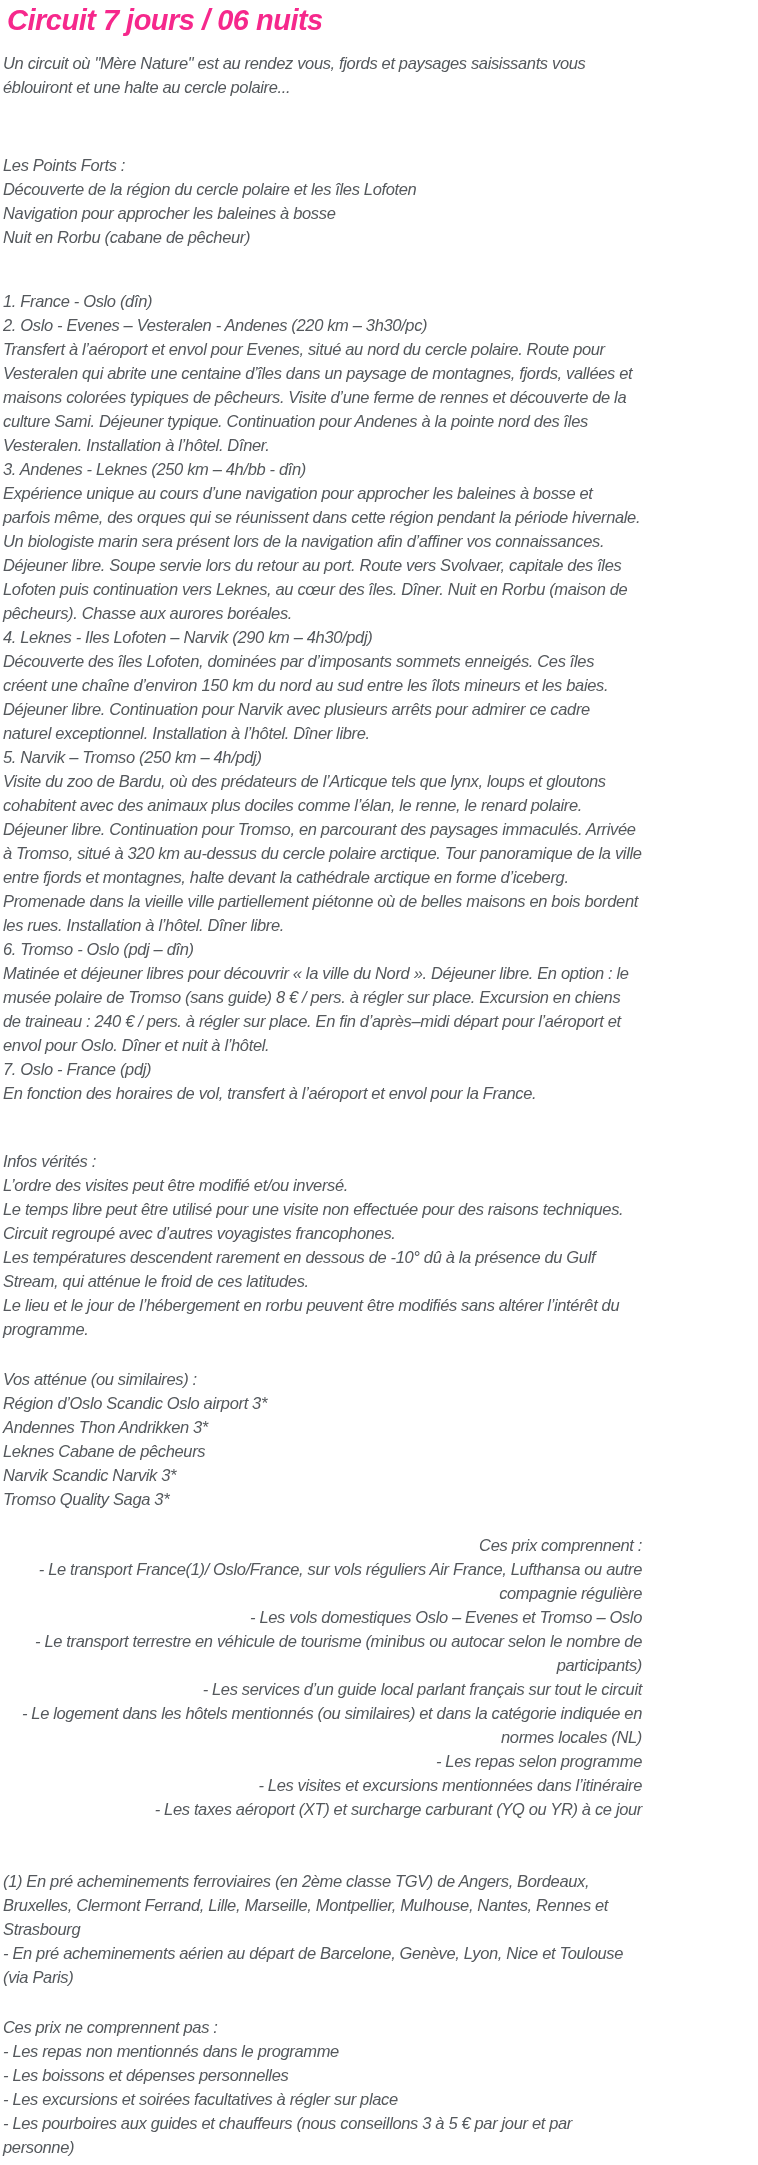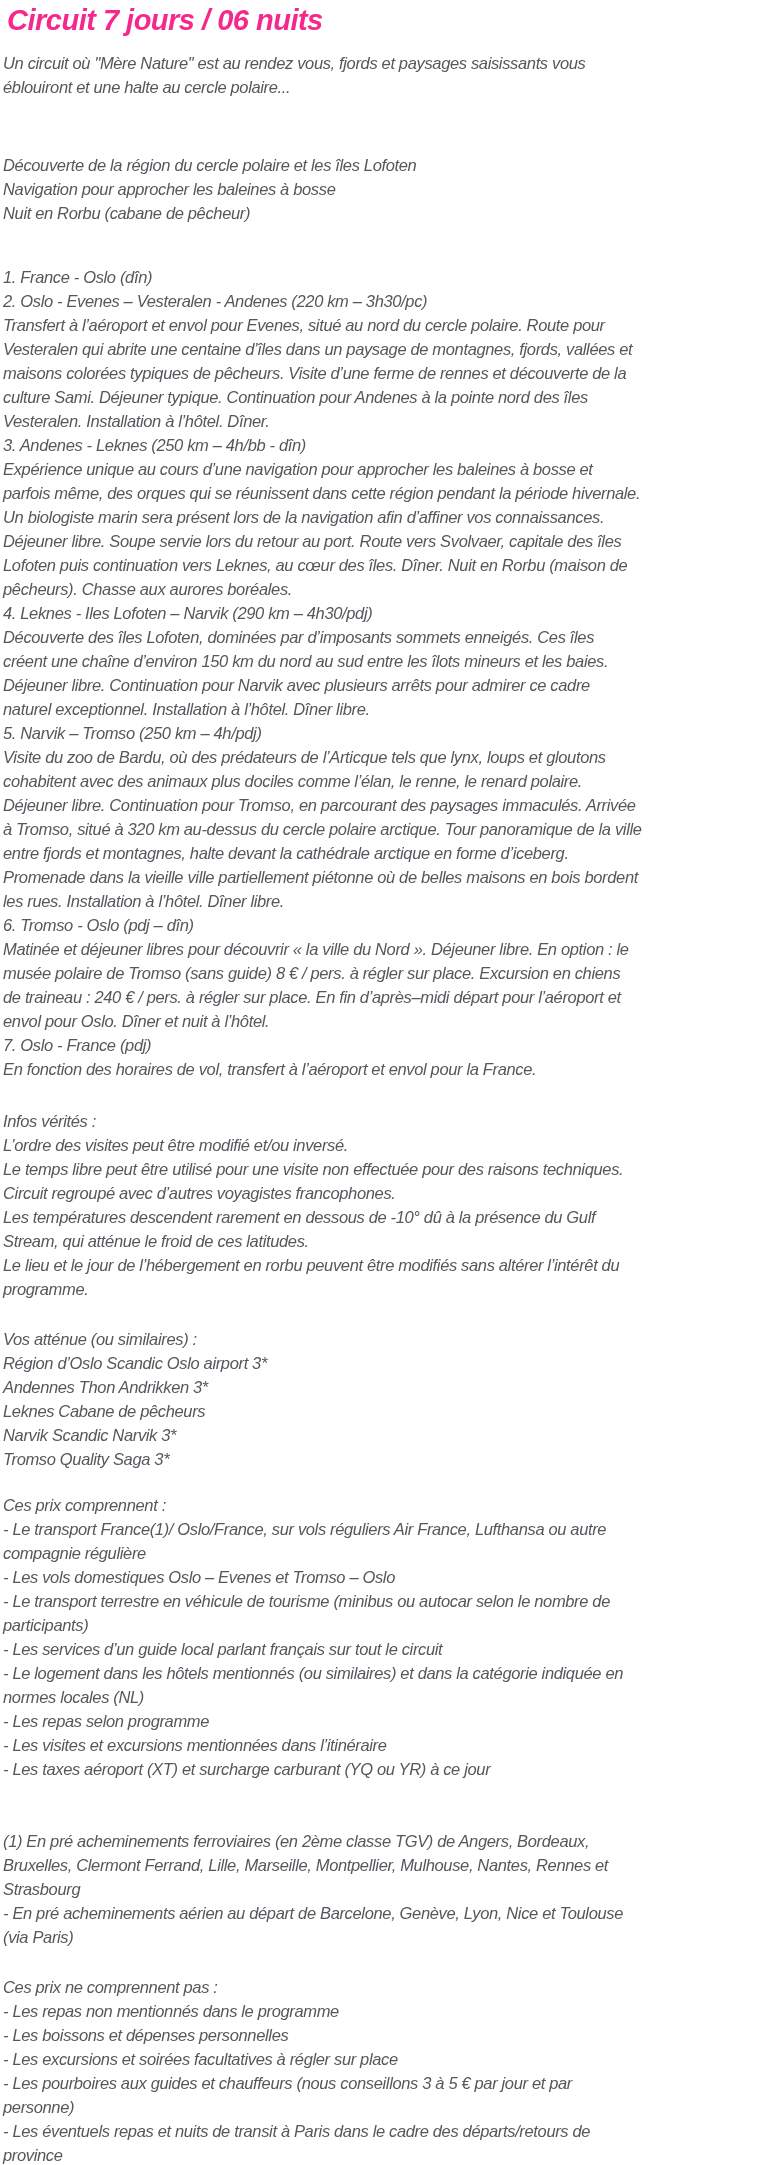--- a/index.html
+++ b/index.html
@@ -30,23 +30,23 @@
   }
   .body-text, .line, .day-title, .day-desc {
     font-size: 16.5px;
     line-height: 24px;
     letter-spacing: -0.35px;
     margin: 0;
   }
   .section { margin: 0; }
   .sec-highlights   { margin-top: 54px; }
   .sec-itinerary    { margin-top: 40px; }
-  .sec-infos        { margin-top: 28px; }
+  .sec-infos        { margin-top: 44px; }
   .sec-hotels       { margin-top: 26px; }
-  .sec-included     { margin-top: 22px; }
+  .sec-included     { margin-top: 22px; text-align: right; }
   .sec-prerouting   { margin-top: 48px; }
   .sec-notincluded  { margin-top: 26px; }
   .sec-vaccines     { margin-top: 126px; }
   .sub-heading {
     color: #4c1d95;
     font-size: 26px;
     font-weight: bold;
     font-style: italic;
     margin: 0 0 16px 0;
     letter-spacing: -0.5px;
@@ -56,20 +56,21 @@
 </head>
 <body>
 
 <div class="page">
 
   <h1 class="page-title">Circuit 7 jours / 06 nuits</h1>
 
   <p class="body-text">Un circuit où "Mère Nature" est au rendez vous, fjords et paysages saisissants vous éblouiront et une halte au cercle polaire...</p>
 
   <div class="section sec-highlights">
+    <p class="body-text">Les Points Forts :</p>
     <div>
 
         <p class="line">Découverte de la région du cercle polaire et les îles Lofoten</p>
 
         <p class="line">Navigation pour approcher les baleines à bosse</p>
 
         <p class="line">Nuit en Rorbu (cabane de pêcheur)</p>
       </div>
   </div>
 

